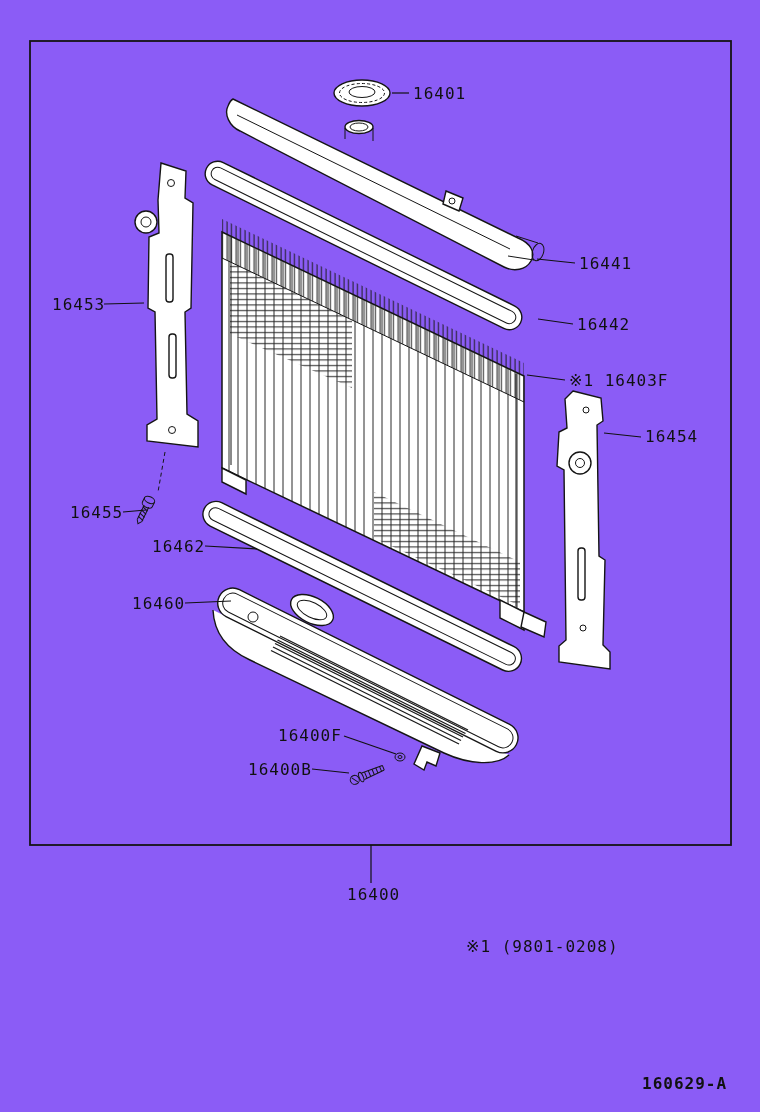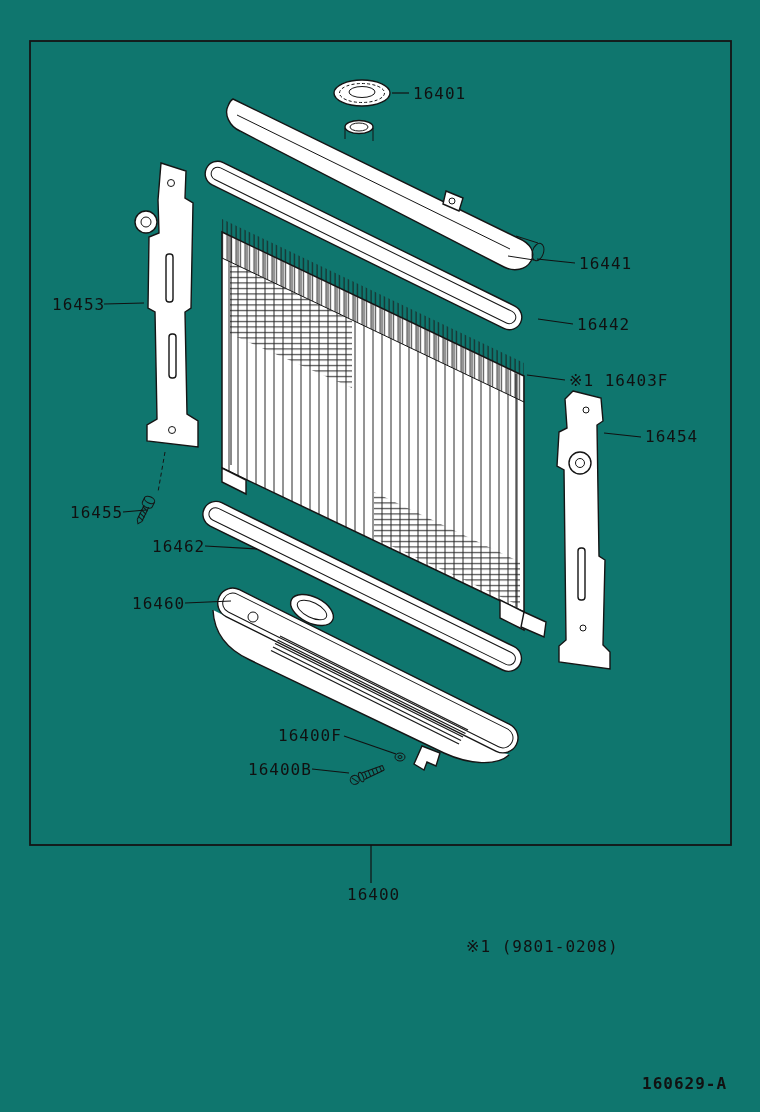--- a/index.html
+++ b/index.html
@@ -1,16 +1,16 @@
 <!DOCTYPE html>
 <html><head>
 <meta charset="utf-8">
 <style>
   html,body{margin:0;padding:0;background:#ffffff;}
-  .canvas{position:relative;width:760px;height:1112px;background:#0f766e;overflow:hidden;}
+  .canvas{position:relative;width:760px;height:1112px;background:#8b5cf6;overflow:hidden;}
   svg{display:block;}
   .lbl{font-family:"DejaVu Sans Mono","DejaVu Sans",monospace;font-size:16px;fill:#111;letter-spacing:1px;}
   .code{font-family:"DejaVu Sans Mono","DejaVu Sans",monospace;font-size:16px;fill:#111;letter-spacing:1px;font-weight:bold;}
   .ln{stroke:#111;stroke-width:1.2;fill:none;}
   .pt{stroke:#151515;stroke-width:1.4;fill:#ffffff;}
   .dt{stroke:#151515;stroke-width:1;fill:none;}
   .dash{stroke:#151515;stroke-width:1;fill:none;stroke-dasharray:4 3;}
 </style>
 </head>
 <body>

